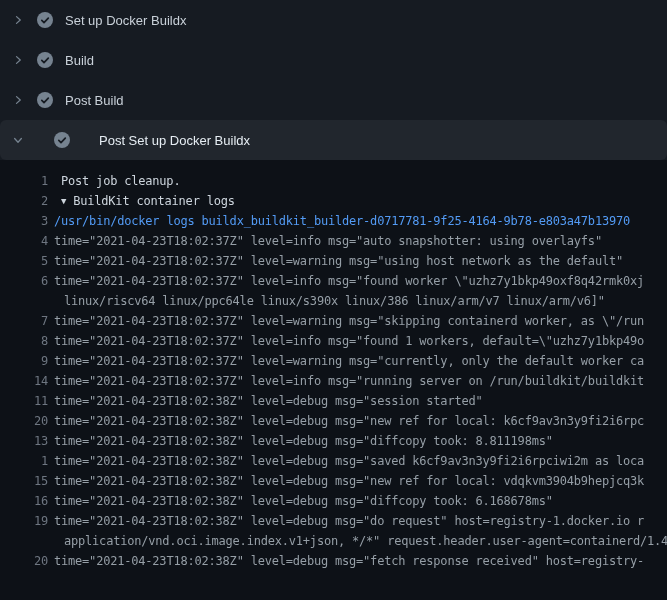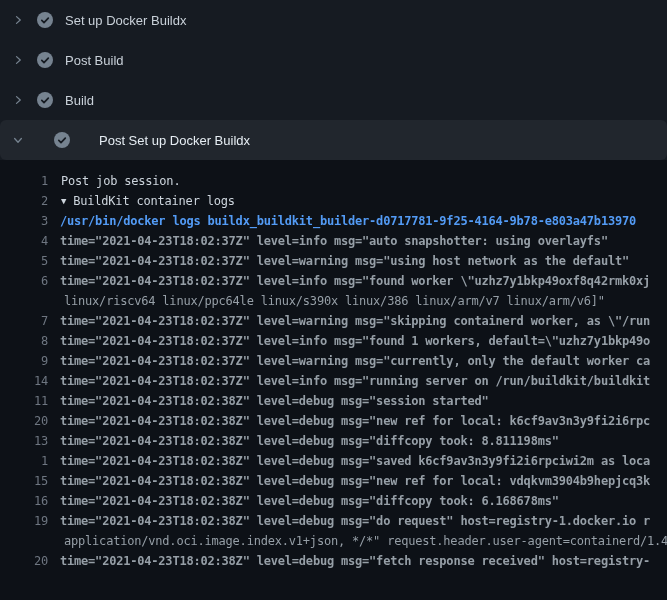--- a/index.html
+++ b/index.html
@@ -29,21 +29,21 @@
     font-family:"DejaVu Sans Mono",monospace;
     font-size:12px;line-height:20px;letter-spacing:-0.2px;
     overflow:hidden;
   }
   .row{display:flex;height:20px;}
   .ln{
     width:48px;flex:none;text-align:right;color:#6e7681;
     cursor:pointer;user-select:none;
   }
   .lt{white-space:pre;overflow:hidden;padding-left:13px;flex:1;}
-  .row.indent1 .lt{padding-left:12px;font-weight:bold;}
+  .row.indent1 .lt{padding-left:6px;}
   .row.wrap .lt{padding-left:16px;}
   .row.bright .lt{color:#cdd5dd;}
   .row.dim .lt{color:#969fa7;}
   .row.cmd .lt{color:#539bf5;}
   .toggle{font-size:9px;color:#cdd5dd;margin-right:7px;vertical-align:1px;cursor:pointer;}
 </style>
 </head>
 <body>
 
 <div class="app">
@@ -68,57 +68,57 @@
       <svg width="12" height="12" viewBox="0 0 16 16">
         <path d="M6 3.5 L11 8 L6 12.5" fill="none" stroke="currentColor" stroke-width="1.7" stroke-linecap="round" stroke-linejoin="round"></path>
       </svg>
     </span>
     <span class="check">
       <svg width="16" height="16" viewBox="0 0 16 16">
         <circle cx="8" cy="8" r="8" fill="#768390"></circle>
         <path d="M4.8 8.4 L7 10.6 L11.3 6.1" fill="none" stroke="#161b22" stroke-width="1.7" stroke-linecap="round" stroke-linejoin="round"></path>
       </svg>
     </span>
+    <span class="step-title">Build</span>
+  </div>
+
+  <div class="step">
+    <span class="chev">
+      <svg width="12" height="12" viewBox="0 0 16 16">
+        <path d="M6 3.5 L11 8 L6 12.5" fill="none" stroke="currentColor" stroke-width="1.7" stroke-linecap="round" stroke-linejoin="round"></path>
+      </svg>
+    </span>
+    <span class="check">
+      <svg width="16" height="16" viewBox="0 0 16 16">
+        <circle cx="8" cy="8" r="8" fill="#768390"></circle>
+        <path d="M4.8 8.4 L7 10.6 L11.3 6.1" fill="none" stroke="#161b22" stroke-width="1.7" stroke-linecap="round" stroke-linejoin="round"></path>
+      </svg>
+    </span>
     <span class="step-title">Post Build</span>
-  </div>
-
-  <div class="step">
-    <span class="chev">
-      <svg width="12" height="12" viewBox="0 0 16 16">
-        <path d="M6 3.5 L11 8 L6 12.5" fill="none" stroke="currentColor" stroke-width="1.7" stroke-linecap="round" stroke-linejoin="round"></path>
-      </svg>
-    </span>
-    <span class="check">
-      <svg width="16" height="16" viewBox="0 0 16 16">
-        <circle cx="8" cy="8" r="8" fill="#768390"></circle>
-        <path d="M4.8 8.4 L7 10.6 L11.3 6.1" fill="none" stroke="#161b22" stroke-width="1.7" stroke-linecap="round" stroke-linejoin="round"></path>
-      </svg>
-    </span>
-    <span class="step-title">Build</span>
   </div>
 
   <div class="step expanded">
     <span class="chev">
       <svg width="12" height="12" viewBox="0 0 16 16">
         <path d="M6 3.5 L11 8 L6 12.5" fill="none" stroke="currentColor" stroke-width="1.7" stroke-linecap="round" stroke-linejoin="round"></path>
       </svg>
     </span>
     <span class="check">
       <svg width="16" height="16" viewBox="0 0 16 16">
         <circle cx="8" cy="8" r="8" fill="#768390"></circle>
         <path d="M4.8 8.4 L7 10.6 L11.3 6.1" fill="none" stroke="#161b22" stroke-width="1.7" stroke-linecap="round" stroke-linejoin="round"></path>
       </svg>
     </span>
     <span class="step-title">Post Set up Docker Buildx</span>
   </div>
 </div>
   <div class="log" id="log">
   <div class="row bright">
     <div class="ln">1</div>
-    <div class="lt"><span class="txt">Post job session.</span></div>
+    <div class="lt"><span class="txt">Post job cleanup.</span></div>
   </div>
 
   <div class="row bright">
     <div class="ln">2</div>
     <div class="lt"><span class="toggle">▼</span><span class="txt">BuildKit container logs</span></div>
   </div>
 
   <div class="row cmd indent1">
     <div class="ln">3</div>
     <div class="lt"><span class="txt">/usr/bin/docker logs buildx_buildkit_builder-d0717781-9f25-4164-9b78-e803a47b13970</span></div>

